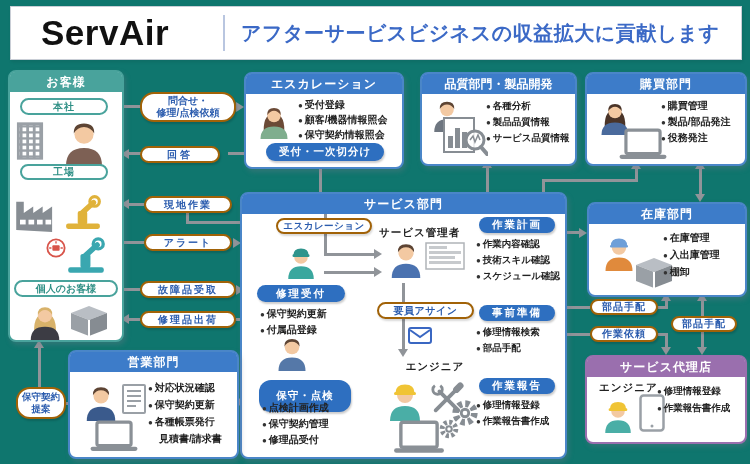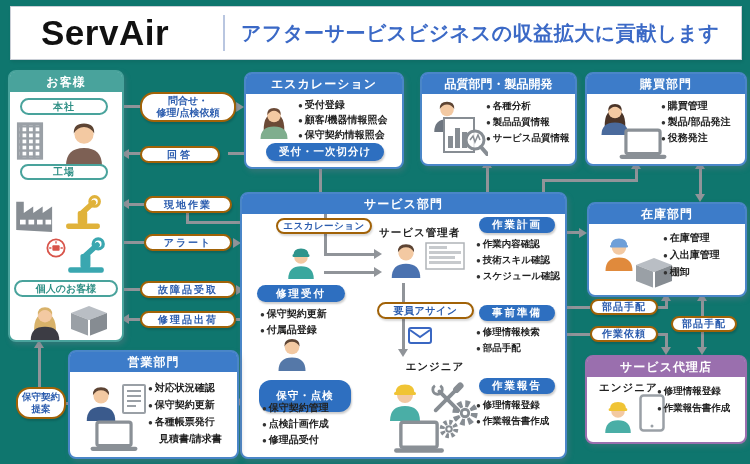--- a/index.html
+++ b/index.html
@@ -393,22 +393,22 @@
         </svg>
       </div>
 
     <div class="icon" style="left:32px;top:136px;width:36px;height:46px;color:#5578a8">
         <svg viewBox="0 0 40 40">
           <use href="#p-m"></use>
         </svg>
       </div>
     <div class="fpill" style="left:17px;top:186px;width:92px;height:32px;letter-spacing:1px">保守・点検</div>
     <ul class="blt" style="left:20px;top:206px;width:100px">
+      <li>点検計画作成</li>
       <li>保守契約管理</li>
-      <li>点検計画作成</li>
       <li>修理品受付</li>
     </ul>
 
     <div class="fpill" style="left:237px;top:23px;width:76px;height:16px">作業計画</div>
     <ul class="blt sm" style="left:234px;top:42px;width:88px">
       <li>作業内容確認</li>
       <li>技術スキル確認</li>
       <li>スケジュール確認</li>
     </ul>
     <div class="fpill" style="left:237px;top:111px;width:76px;height:16px">事前準備</div>

